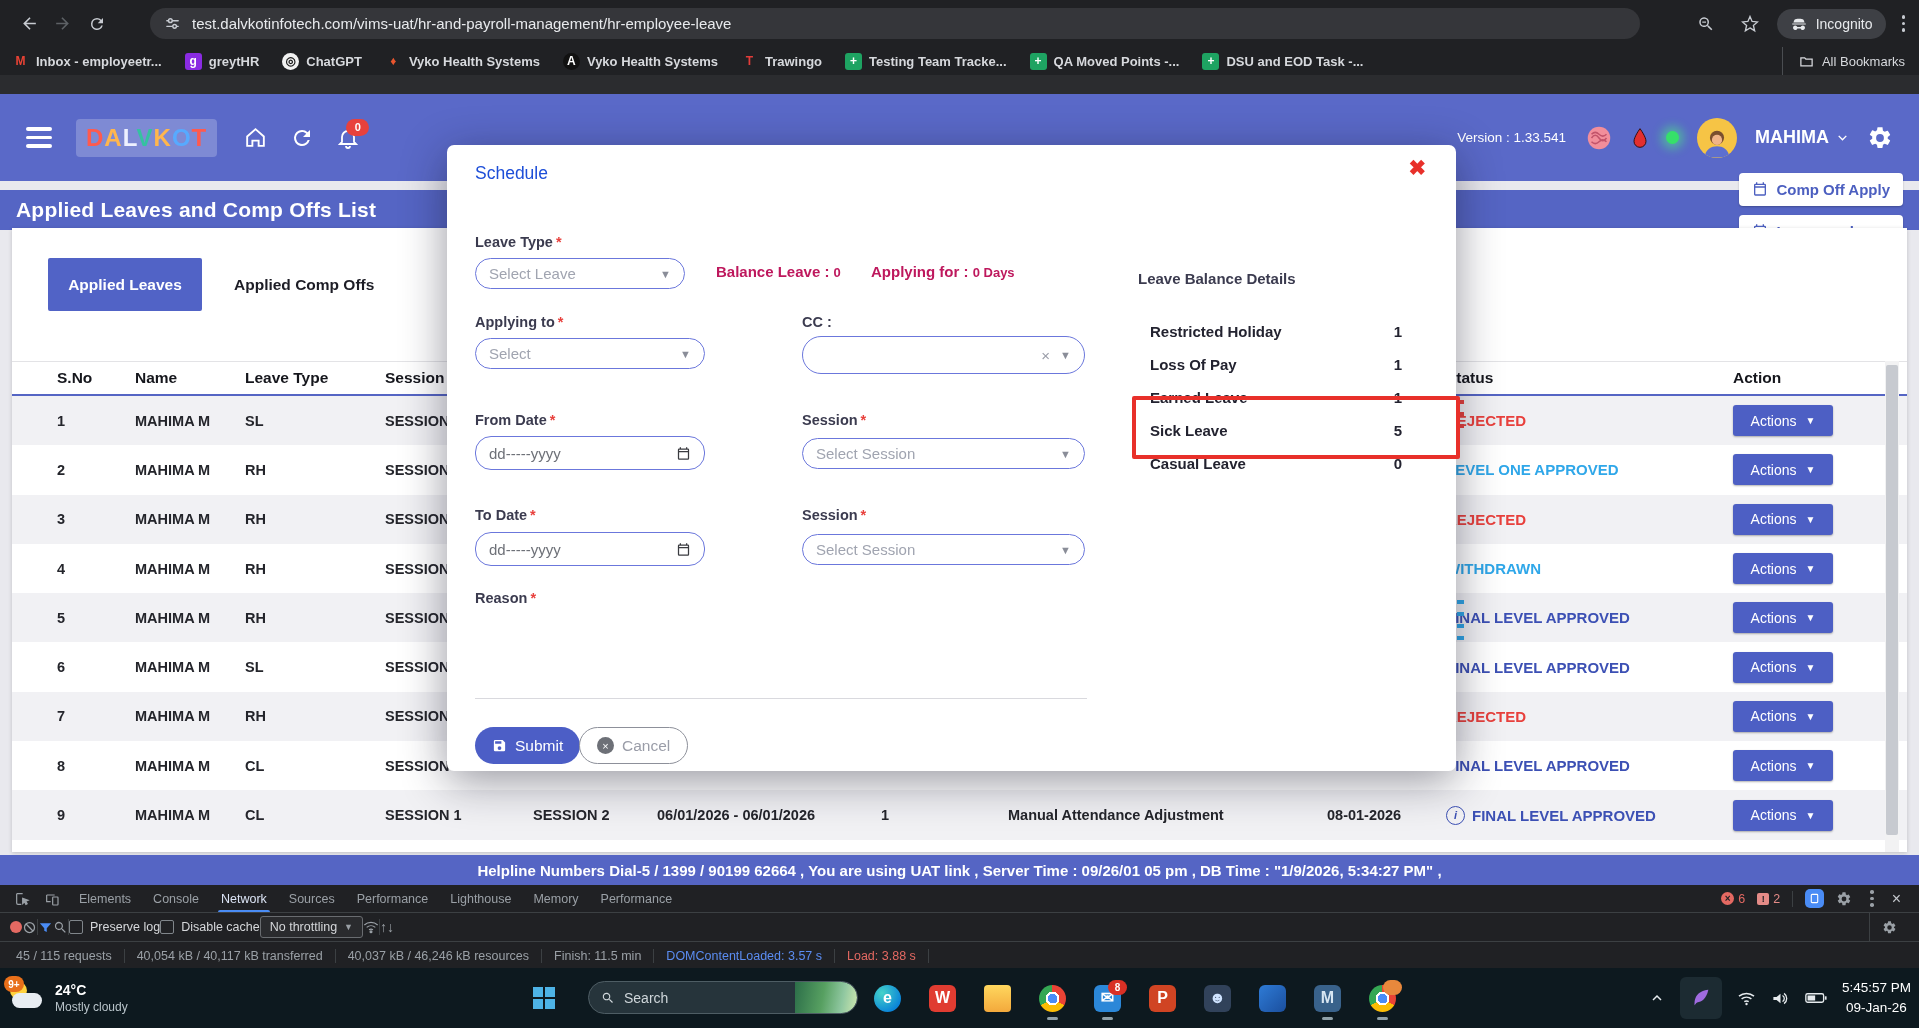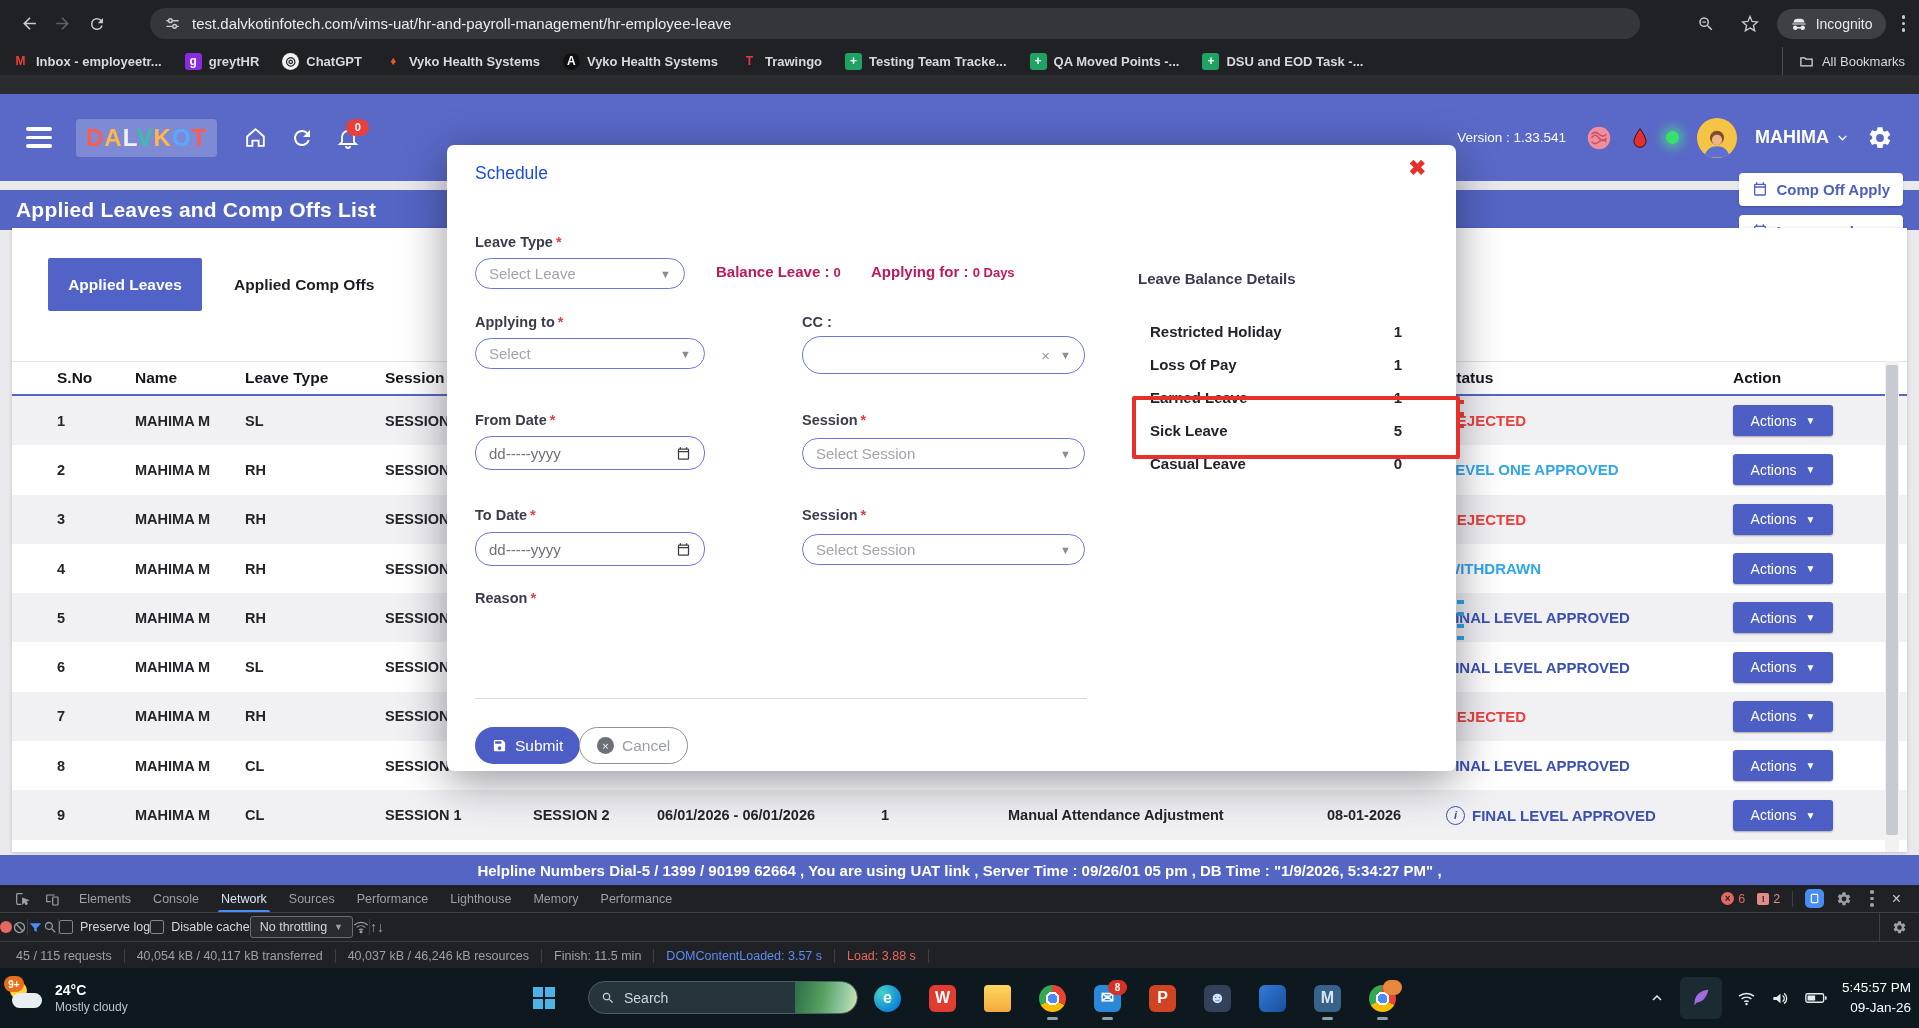--- a/index.html
+++ b/index.html
@@ -72,21 +72,21 @@
   .devtools{position:absolute;left:0;top:885px;width:100%;height:83px;background:#202124;color:#9aa0a6;font-size:12.5px;}
   .dt-row1{height:27px;display:flex;align-items:center;border-bottom:1px solid #3c4043;padding:0 8px;}
   .dt-tab{position:relative;height:27px;display:flex;align-items:center;padding:0 11px;}
   .dt-underline{position:absolute;left:8px;right:8px;bottom:0;height:2.5px;background:#4a8cf5;border-radius:2px 2px 0 0;}
   .dt-r1-right{margin-left:auto;display:flex;align-items:center;gap:12px;padding-right:10px;}
   .err-badge{color:#e46962;display:flex;align-items:center;gap:4px;font-size:12.5px;}
   .warn-badge{color:#f4bf81;display:flex;align-items:center;gap:4px;font-size:12.5px;}
   .err-dot{width:13px;height:13px;border-radius:50%;background:#e46962;color:#202124;font-size:10px;font-weight:700;display:flex;align-items:center;justify-content:center;}
   .warn-sq{width:12px;height:12px;border-radius:2px;background:#e48b87;color:#202124;font-size:9px;font-weight:700;display:flex;align-items:center;justify-content:center;}
   .cast-ic{width:19px;height:19px;border-radius:5px;background:#4a8cf5;display:flex;align-items:center;justify-content:center;}
-  .dt-row2{height:28px;display:flex;align-items:center;border-bottom:1px solid #3c4043;padding:0 0;}
+  .dt-row2{height:28px;display:flex;align-items:center;border-bottom:1px solid #3c4043;padding:0 10px;}
   .vdiv{width:1px;height:16px;background:#3c4043;}
   .rec-dot{width:12px;height:12px;border-radius:50%;background:#e46962;}
   .cb{width:12px;height:12px;border:1.4px solid #80868b;border-radius:2px;flex:none;}
   .cb-label{display:flex;align-items:center;gap:7px;color:#d5d7da;}
   .throttle{display:flex;align-items:center;gap:7px;border:1px solid #696c70;border-radius:3px;padding:3px 9px;color:#d5d7da;background:#2a2b2e;}
   .dt-row2-right{margin-left:auto;padding-right:12px;display:flex;align-items:center;gap:10px;border-left:1px solid #3c4043;padding-left:12px;height:100%;}
   .dt-row3{height:27px;display:flex;align-items:center;padding-left:4px;}
   .seg{padding:0 12px;border-right:1px solid #3c4043;white-space:nowrap;}
 
   
@@ -103,21 +103,21 @@
   .win-logo i{background:#4db3e6;}
   .search-pill{position:absolute;left:588px;top:13px;width:270px;height:33px;border-radius:17px;background:#26343b;border:1px solid #4e5d64;display:flex;align-items:center;gap:9px;padding-left:12px;box-sizing:border-box;color:#cfd6da;font-size:14px;overflow:hidden;}
   .search-img{margin-left:auto;width:62px;height:31px;background:linear-gradient(100deg,#2c6e49,#57a061 45%,#8fc7a0 75%,#cfe8b0);border-radius:0 17px 17px 0;}
   .tb-apps{position:absolute;left:874px;top:0;height:60px;display:flex;align-items:center;gap:28px;}
   .tb-app{position:relative;width:27px;height:27px;}
   .tile{width:27px;height:27px;display:flex;align-items:center;justify-content:center;font-size:16px;font-weight:700;line-height:1;}
   .tb-badge{position:absolute;right:-6px;top:-5px;min-width:15px;height:15px;border-radius:8px;color:#fff;font-size:10px;font-weight:700;display:flex;align-items:center;justify-content:center;padding:0 2px;}
   .run-dash{position:absolute;left:8px;bottom:-8px;width:11px;height:3px;border-radius:2px;background:#8fa0a8;}
   .tray{position:absolute;right:8px;top:0;height:60px;display:flex;align-items:center;gap:15px;}
   .pen-tile{width:42px;height:42px;border-radius:6px;background:#1c2b32;display:flex;align-items:center;justify-content:center;}
-  .clock{color:#fff;font-size:13.5px;text-align:right;line-height:1.45;}
+  .clock{color:#fff;font-size:13.5px;text-align:center;line-height:1.45;}
 
   
   .modal{position:absolute;left:447px;top:145px;width:1009px;height:626px;background:#fff;border-radius:7px;box-shadow:0 10px 45px rgba(20,20,40,.45);z-index:40;}
   .m-title{position:absolute;left:28px;top:18px;font-size:17.5px;color:#1d4ed8;font-weight:500;}
   .m-close{position:absolute;right:30px;top:12px;color:#e8302a;font-size:21px;font-weight:800;line-height:1;}
   .m-label{position:absolute;font-size:14.5px;font-weight:700;color:#3b3b4f;}
   .req{color:#e8413d;margin-left:3px;}
   .pill-select{position:absolute;height:31px;border:1.6px solid #6b77dc;border-radius:16px;display:flex;align-items:center;padding:0 13px;box-sizing:border-box;color:#a0a4b0;font-size:15px;background:#fff;}
   .pill-select .sel-caret{margin-left:auto;color:#8a8d98;font-size:11px;}
   .pill-x{color:#9a9da8;font-size:15px;margin-left:auto;margin-right:10px;}

